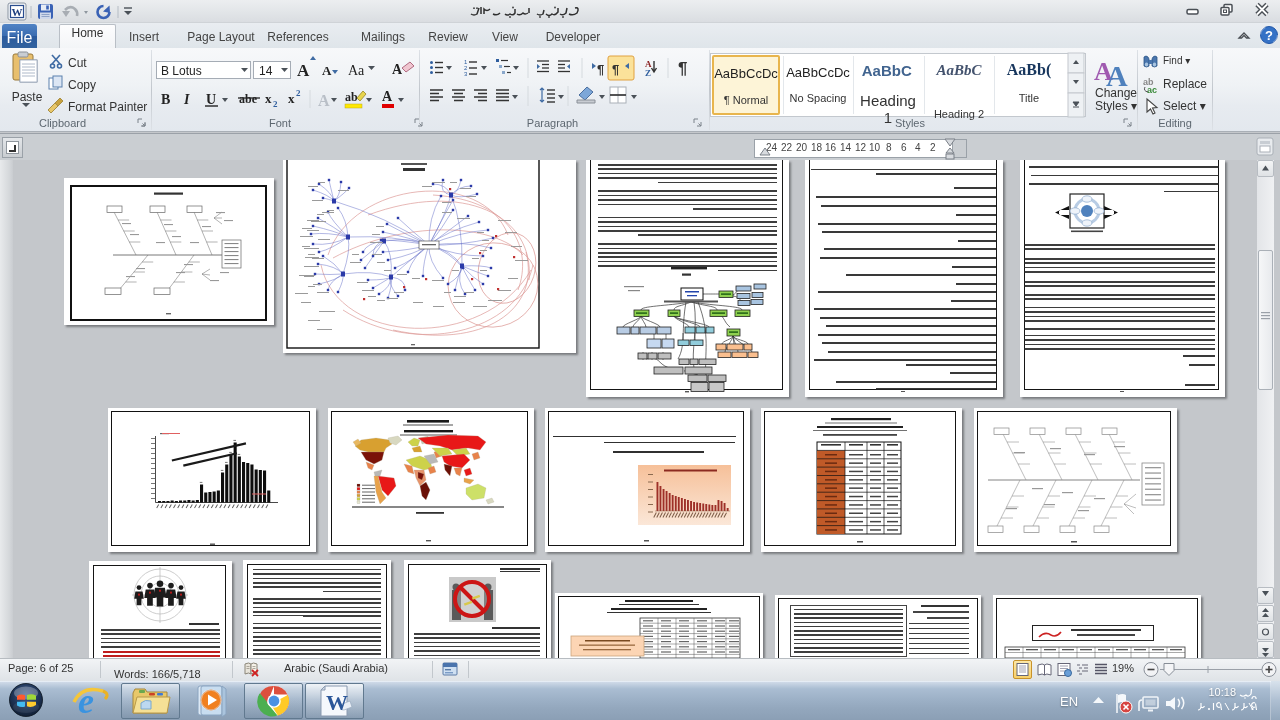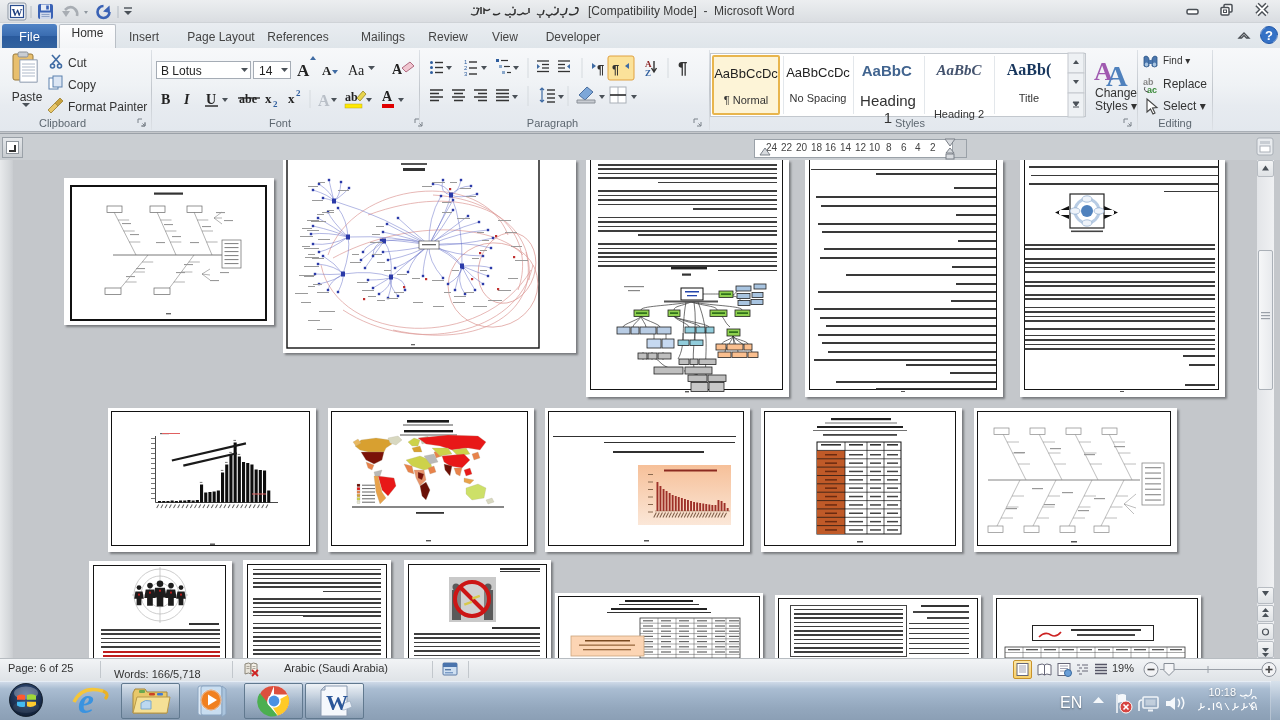--- a/index.html
+++ b/index.html
@@ -4,21 +4,21 @@
 *{margin:0;padding:0;box-sizing:border-box}
 html,body{width:1280px;height:720px;overflow:hidden;font-family:"Liberation Sans",sans-serif}
 #app{position:relative;width:1280px;height:720px;background:#c4c7cb}
 .abs{position:absolute}
 
 #titlebar{left:0;top:0;width:1280px;height:23px;background:linear-gradient(180deg,#eceef0 0%,#e2e5e8 55%,#dadde1 100%);border-bottom:1px solid #cfd3d7}
 #title-text{left:430px;top:4px;width:420px;height:16px;font-size:12px;color:#3b3b3b;text-align:center;white-space:nowrap}
 
 #tabrow{left:0;top:23px;width:1280px;height:25px;background:linear-gradient(180deg,#e9edf1,#dfe5ea)}
 .tab{top:25px;height:23px;font-size:12px;color:#444;text-align:center;padding-top:5px}
-#tab-file{left:2px;top:24px;width:55px;height:24px;background:linear-gradient(180deg,#5083c5,#3a6cb0 50%,#2a5a9d 52%,#33639f);border-radius:3px 3px 0 0;color:#fff;font-size:13px;text-align:center;padding-top:5px}
+#tab-file{left:2px;top:24px;width:35px;height:24px;background:linear-gradient(180deg,#5083c5,#3a6cb0 50%,#2a5a9d 52%,#33639f);border-radius:3px 3px 0 0;color:#fff;font-size:16px;text-align:center;padding-top:5px}
 #tab-home{left:59px;top:24px;width:57px;height:24px;background:linear-gradient(180deg,#fdfdfe,#f3f5f7);border:1px solid #b9bfc6;border-bottom:none;border-radius:2px 2px 0 0;color:#333;font-size:12px;text-align:center;padding-top:1px}
 
 #ribbon{left:0;top:48px;width:1280px;height:84px;background:linear-gradient(180deg,#f7f8fa 0%,#eff2f5 45%,#e7ebf0 70%,#e3e8ee 100%);border-bottom:1px solid #a9afb6}
 .gsep{top:50px;width:1px;height:80px;background:linear-gradient(180deg,#dde1e6,#c2c7cd 50%,#dde1e6)}
 .glabel{top:117px;height:13px;font-size:11px;color:#5d6770;text-align:center}
 .rtext{font-size:11px;color:#333}
 
 #rulerstrip{left:0;top:133px;width:1280px;height:27px;background:#caced2;border-top:1px solid #9ba1a8}
 #tabsel{left:2px;top:137px;width:21px;height:21px;background:linear-gradient(180deg,#e3e6e9,#c9cdd1);border:1px solid #9aa1a8}
 #tabsel-in{left:6px;top:141px;width:13px;height:13px;background:#fff;border:1px solid #8f969d}
@@ -35,21 +35,20 @@
 
 #statusbar{left:0;top:658px;width:1280px;height:23px;background:linear-gradient(180deg,#f2f4f6,#e8ebee 50%,#dfe3e7);border-top:1px solid #b7bcc1;font-size:11px;color:#383d42}
 .ssep{top:661px;width:1px;height:17px;background:#c2c7cc}
 
 #taskbar{left:0;top:681px;width:1280px;height:39px;background:linear-gradient(180deg,#cfdae8 0%,#aabdd2 18%,#9db1c7 45%,#93a7bd 70%,#8b9fb5 100%);border-top:1px solid #e6edf5}
 .tbframe{top:683px;width:59px;height:36px;border:1px solid #61798f;border-radius:2px;background:linear-gradient(180deg,rgba(255,255,255,.45),rgba(255,255,255,.12) 45%,rgba(90,115,140,.18))}
 </style></head>
 <body>
 <div id="app">
   <div class="abs" id="titlebar"></div>
-  <div class="abs" id="title-text" style="left:588px;width:300px;text-align:left">[Compatibility Mode]&nbsp; -&nbsp; Microsoft Word</div>
 
   <div class="abs" id="tabrow"></div>
   <div class="abs" id="tab-file">File</div>
   <div class="abs" id="tab-home">Home</div>
   <div class="abs tab" style="left:120px;width:48px">Insert</div>
   <div class="abs tab" style="left:178px;width:86px">Page Layout</div>
   <div class="abs tab" style="left:260px;width:76px">References</div>
   <div class="abs tab" style="left:352px;width:62px">Mailings</div>
   <div class="abs tab" style="left:420px;width:56px">Review</div>
   <div class="abs tab" style="left:482px;width:46px">View</div>
@@ -1603,21 +1602,21 @@
   <circle cx="18" cy="17" r="5.4" fill="#4a90e2"></circle>
 </svg>
 
 <svg class="abs" style="left:318px;top:684px" width="36" height="34" viewBox="0 0 36 34">
   <path d="M7 2 L29 2 L29 32 L3 32 L3 6 Z" fill="#f5f8fc" stroke="#8a9ab0"></path>
   <path d="M7 2 L7 6 L3 6 Z" fill="#d0dae8" stroke="#8a9ab0"></path>
   <path d="M24 20 l8 -3 l2 6 l-8 3 q-3 0.5 -2.5 -2 Z" fill="#e8eef6" stroke="#9aaac0" stroke-width="0.7"></path>
   <text x="8" y="26" font-size="22" font-weight="bold" fill="#2a5699" font-family="Liberation Serif,serif">W</text>
 </svg>
 
-<div class="abs" style="left:1060px;top:694px;font-size:16px;color:#fff;text-shadow:0 1px 2px rgba(0,0,0,.4)">EN</div>
+<div class="abs" style="left:1060px;top:694px;font-size:13px;color:#fff;text-shadow:0 1px 2px rgba(0,0,0,.4)">EN</div>
 <svg class="abs" style="left:1088px;top:692px" width="190" height="28" viewBox="0 0 190 28">
   <path d="M5 11 l5.5 -6 l5.5 6 z" fill="#f5f8fb"></path>
   <g transform="translate(26,0)">
     <line x1="3" y1="2" x2="3" y2="21" stroke="#f0f4f8" stroke-width="1.6"></line>
     <path d="M4 3 Q9 1 12 3 L12 11 Q9 9 4 11 Z" fill="#f5f8fb"></path>
     <circle cx="12" cy="15" r="6" fill="#d64541" stroke="#fff" stroke-width="1"></circle>
     <g stroke="#fff" stroke-width="1.6">
           <line x1="9.5" y1="12.5" x2="14.5" y2="17.5"></line>
           <line x1="14.5" y1="12.5" x2="9.5" y2="17.5"></line>
         </g>

